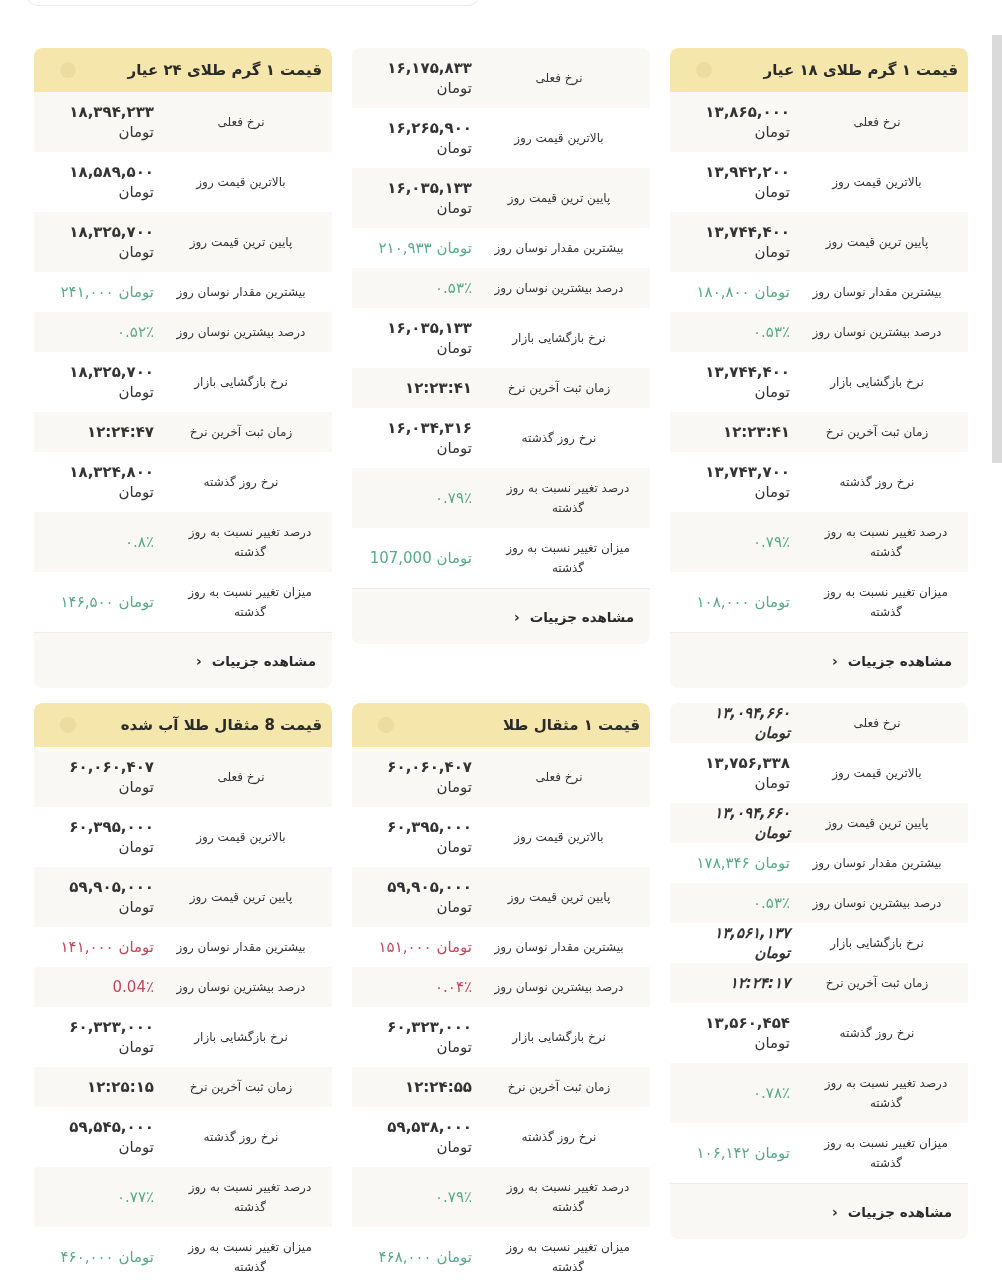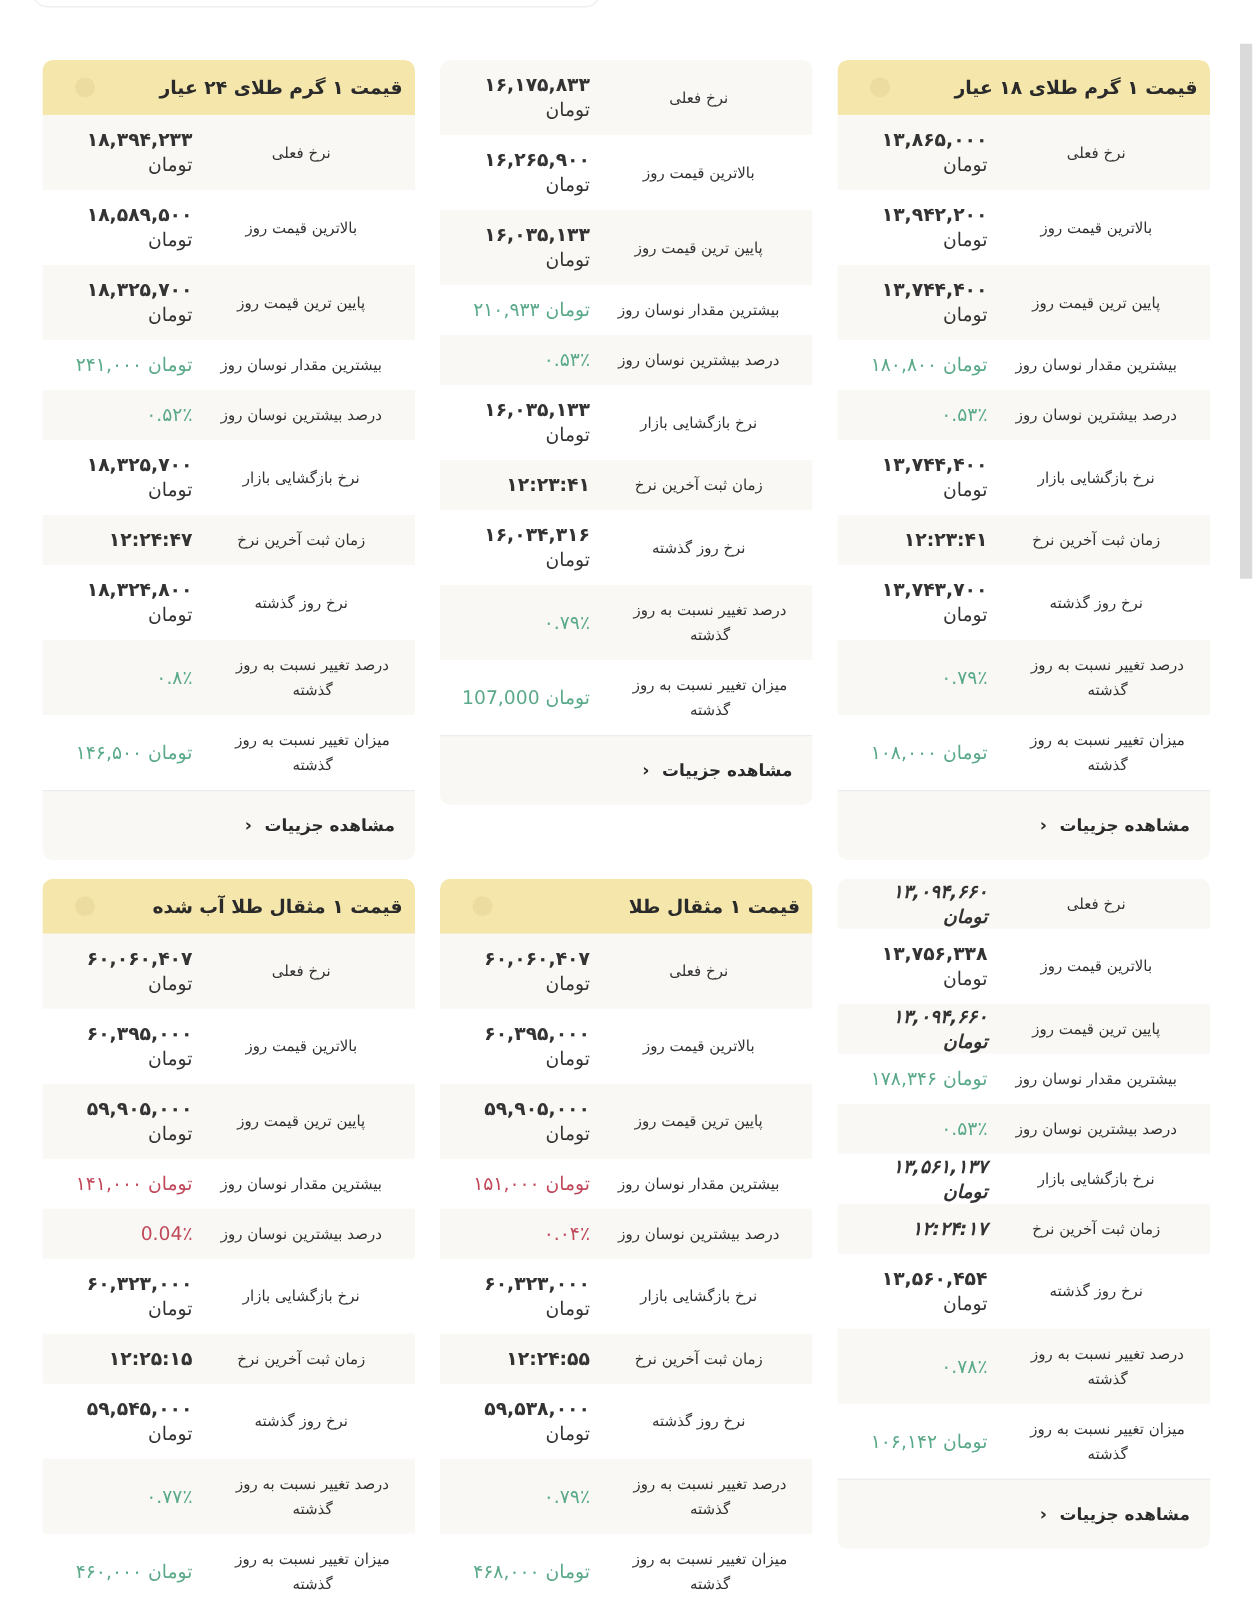--- a/index.html
+++ b/index.html
@@ -373,21 +373,21 @@
     </div>
     <div class="row wrap">
       <span class="label">میزان تغییر نسبت به روز گذشته</span>
       <span class="value green">۴۶۸,۰۰۰ تومان</span>
     </div>
   </div>
 </div>
 
 <div class="card" style="left:34px; top:703px;">
   <div class="card-header">
-    <span class="card-title">قیمت ۱ مثقال طلا آب شده</span>
+    <span class="card-title">قیمت 8 مثقال طلا آب شده</span>
     <span class="header-dot"></span>
   </div>
   <div class="rows">
     <div class="row tall">
       <span class="label">نرخ فعلی</span>
       <span class="value">
           <span class="num">۶۰,۰۶۰,۴۰۷</span>
           <span class="unit">تومان</span>
         </span>
     </div>

